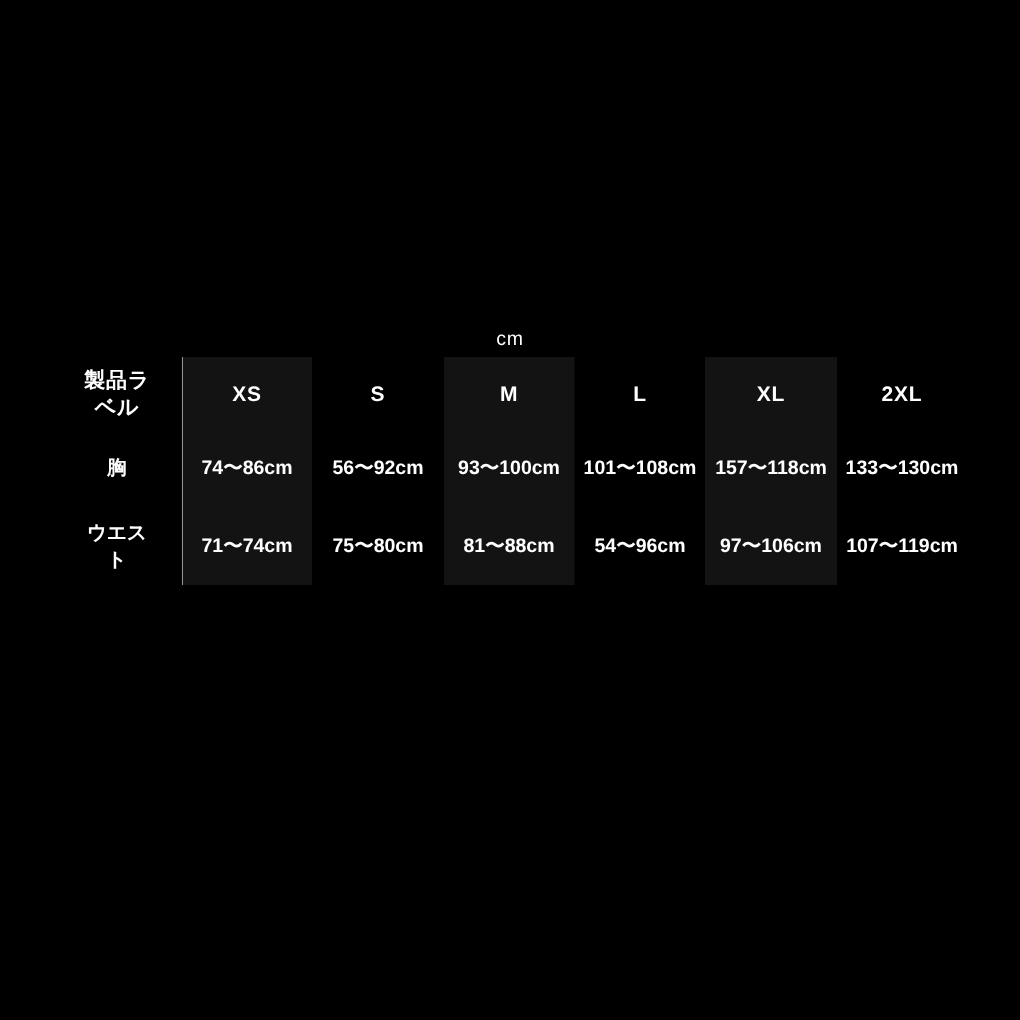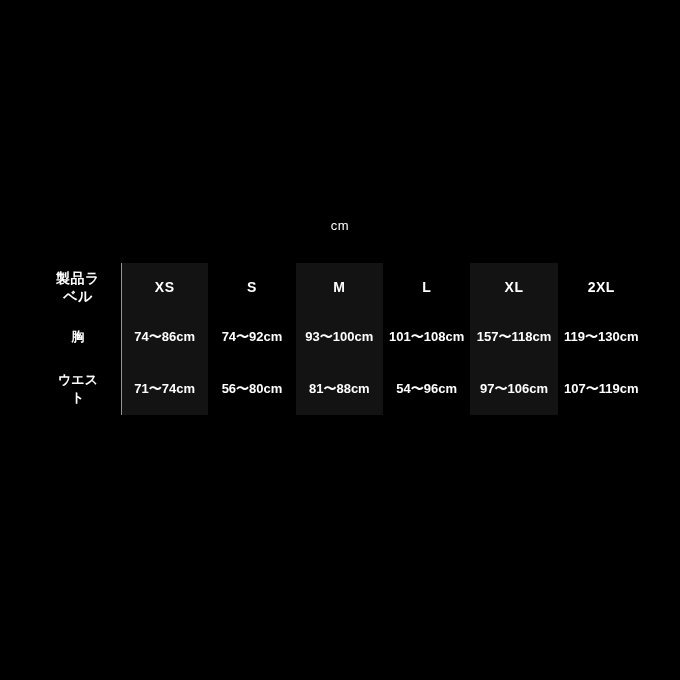--- a/index.html
+++ b/index.html
@@ -27,21 +27,20 @@
     text-align: center;
     font-size: 13px;
     color: #ffffff;
     letter-spacing: 0.5px;
   }
   .table-wrap {
     position: absolute;
     top: 238px;
     left: 35px;
     width: 610px;
-    margin-top: 25px;
   }
   table.size-table {
     border-collapse: collapse;
     width: 610px;
     table-layout: fixed;
   }
   table.size-table col.c0 { width: 86px; }
   table.size-table col.cx { width: 87.3px; }
   table.size-table th,
   table.size-table td {
@@ -117,33 +116,33 @@
           <th class="shade">M</th>
           <th>L</th>
           <th class="shade">XL</th>
           <th>2XL</th>
         </tr>
       </thead>
       <tbody>
         <tr>
           <th class="row-head">胸</th>
           <td class="val shade leftrule">74〜86cm</td>
-          <td class="val">74〜92cm</td>
+          <td class="val">56〜92cm</td>
           <td class="val shade">93〜100cm</td>
           <td class="val">101〜108cm</td>
           <td class="val shade">157〜118cm</td>
-          <td class="val">119〜130cm</td>
+          <td class="val">133〜130cm</td>
         </tr>
         <tr>
           <th class="row-head">
             <span>ウエス</span><br>
             <span>ト</span>
           </th>
           <td class="val shade leftrule">71〜74cm</td>
-          <td class="val">56〜80cm</td>
+          <td class="val">75〜80cm</td>
           <td class="val shade">81〜88cm</td>
           <td class="val">54〜96cm</td>
           <td class="val shade">97〜106cm</td>
           <td class="val">107〜119cm</td>
         </tr>
       </tbody>
     </table>
   </div>
 
 </div>

